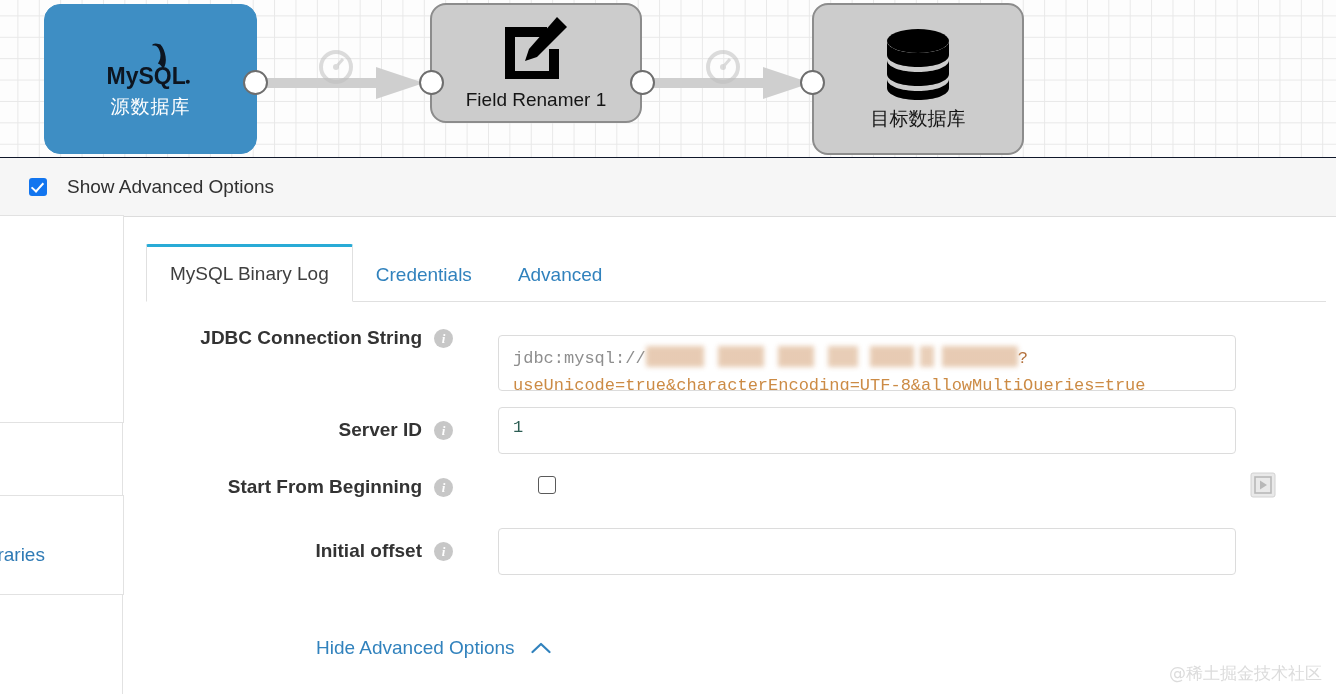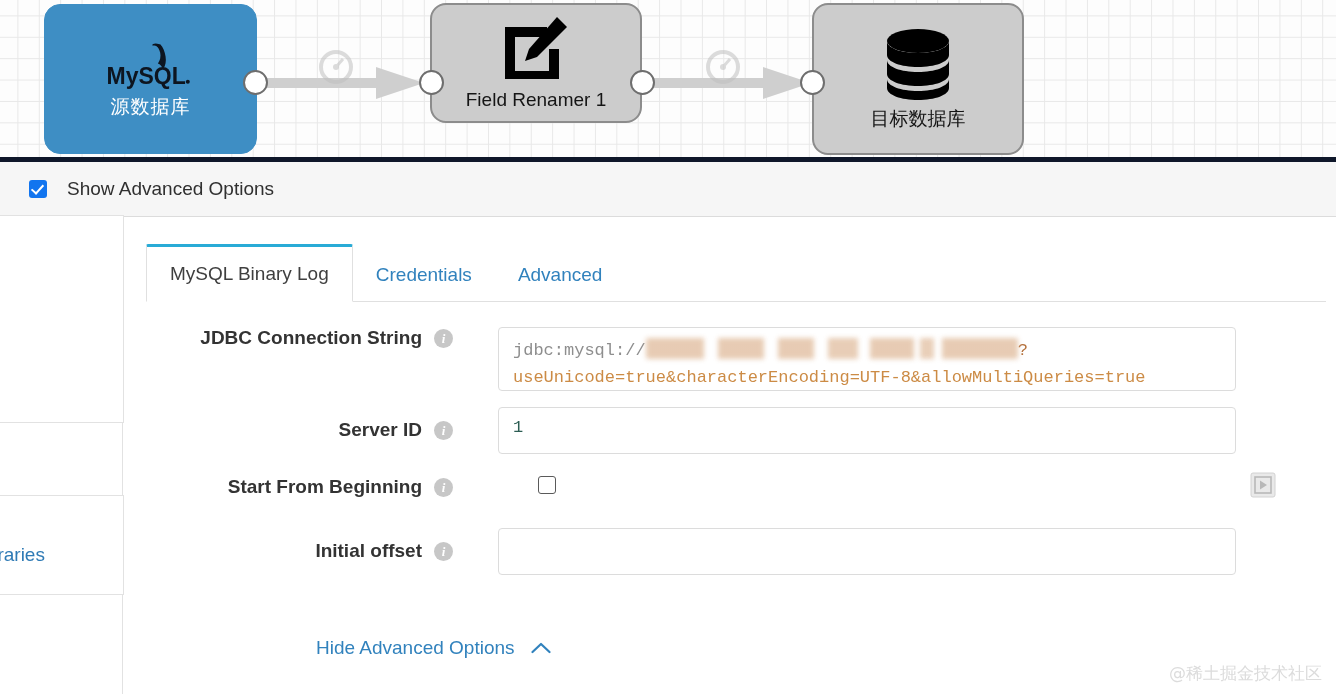--- a/index.html
+++ b/index.html
@@ -86,21 +86,21 @@
     opacity: 0.55;
   }
   .gauge-1 { left: 317px; }
   .gauge-2 { left: 704px; }
 
   
   .advbar {
     position: absolute; left: 0; top: 157px;
     width: 1336px; height: 60px;
     background: #f6f6f6;
-    border-top: 5px solid #0f172a;
+    border-top: 1px solid #0f172a;
     border-bottom: 1px solid #dcdcdc;
     display: flex; align-items: center;
   }
   .chk {
     width: 18px; height: 18px;
     margin-left: 29px;
     border-radius: 3px;
     background: #1275ef;
     position: relative;
     flex: 0 0 auto;
@@ -201,21 +201,21 @@
 
   .inp {
     width: 738px;
     border: 1px solid #dcdcdc;
     border-radius: 4px;
     background: #ffffff;
     padding: 10px 14px;
     font-family: "Liberation Mono", monospace;
     font-size: 17px;
   }
-  .inp-jdbc { height: 64px; padding-top: 9px; line-height: 27px; white-space: nowrap; overflow: hidden; }
+  .inp-jdbc { height: 56px; padding-top: 9px; line-height: 27px; white-space: nowrap; overflow: hidden; margin-top: 8px; }
   .jdbc-prefix { color: #8e8e8e; }
   .jdbc-redact {
     display: inline-block;
     vertical-align: -4px;
     height: 21px;
     width: 372px;
     border-radius: 2px;
     background:
       linear-gradient(90deg,
         rgba(222,183,149,0.75) 0 58px, rgba(255,255,255,0) 58px 72px,

